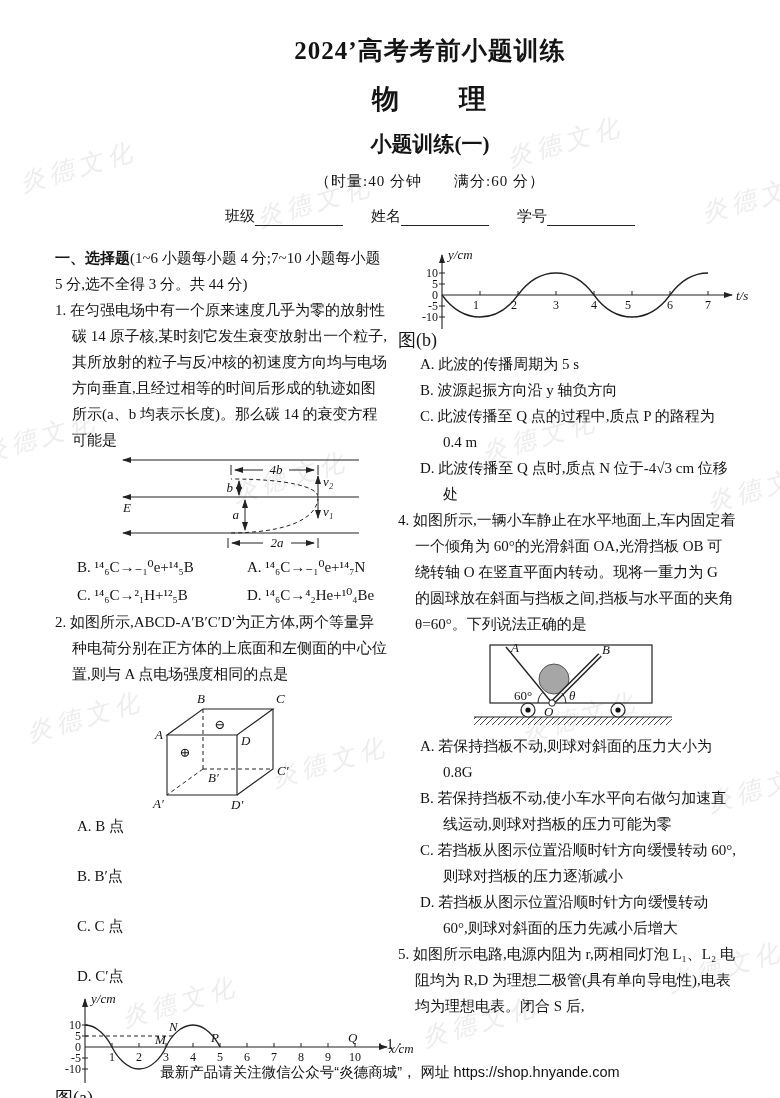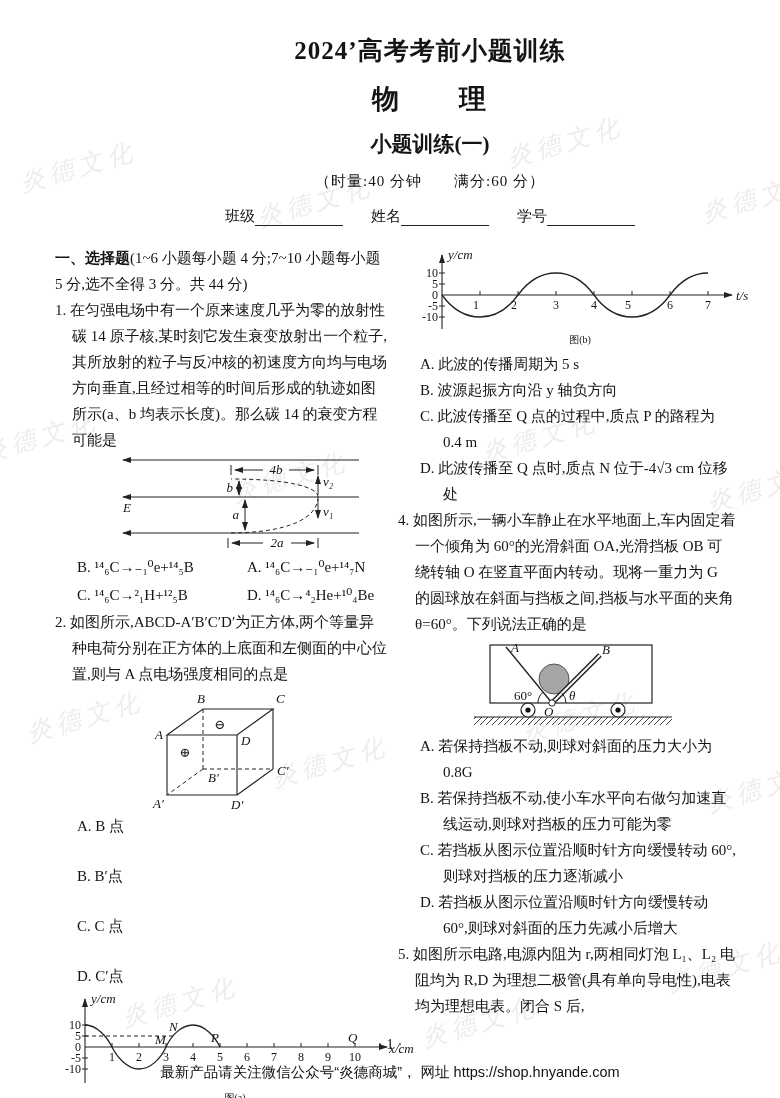--- a/index.html
+++ b/index.html
@@ -18,21 +18,21 @@
   .col{position:absolute;top:245px;font-size:15px;line-height:26px;}
   .col-left{left:55px;width:332px;}
   .col-right{left:398px;width:338px;}
   .sec{margin:0;}
   .sec .b{font-weight:700;}
   .q{margin:0;padding-left:17px;text-indent:-17px;}
   .opt{margin:0;padding-left:45px;text-indent:-23px;}
   .optgrid2{display:grid;grid-template-columns:170px 1fr;padding-left:22px;line-height:28px;}
   .optrow{display:flex;gap:24px;padding-left:22px;line-height:26px;flex-direction:column;}
   .fig{margin:2px 0;}
-  .figcap{text-align:center;font-size:10px;line-height:18px;font-style:normal;}
+  .figcap{font-size:18px;line-height:18px;font-style:normal;}
   svg{display:block;}
   svg text{font-family:"Liberation Serif","DejaVu Serif",serif;font-size:13px;font-style:italic;fill:#141414;}
   svg text.cn{font-style:normal;}
   svg text.tick{font-style:normal;font-size:12px;}
   .pageno{position:absolute;top:1036px;left:0;width:780px;text-align:center;font-size:15px;}
   .promo{position:absolute;top:1063px;left:0;width:780px;text-align:center;font-size:14.5px;
          font-family:"Liberation Sans","DejaVu Sans",sans-serif;color:#111;}
 </style>
 </head>
 <body>

